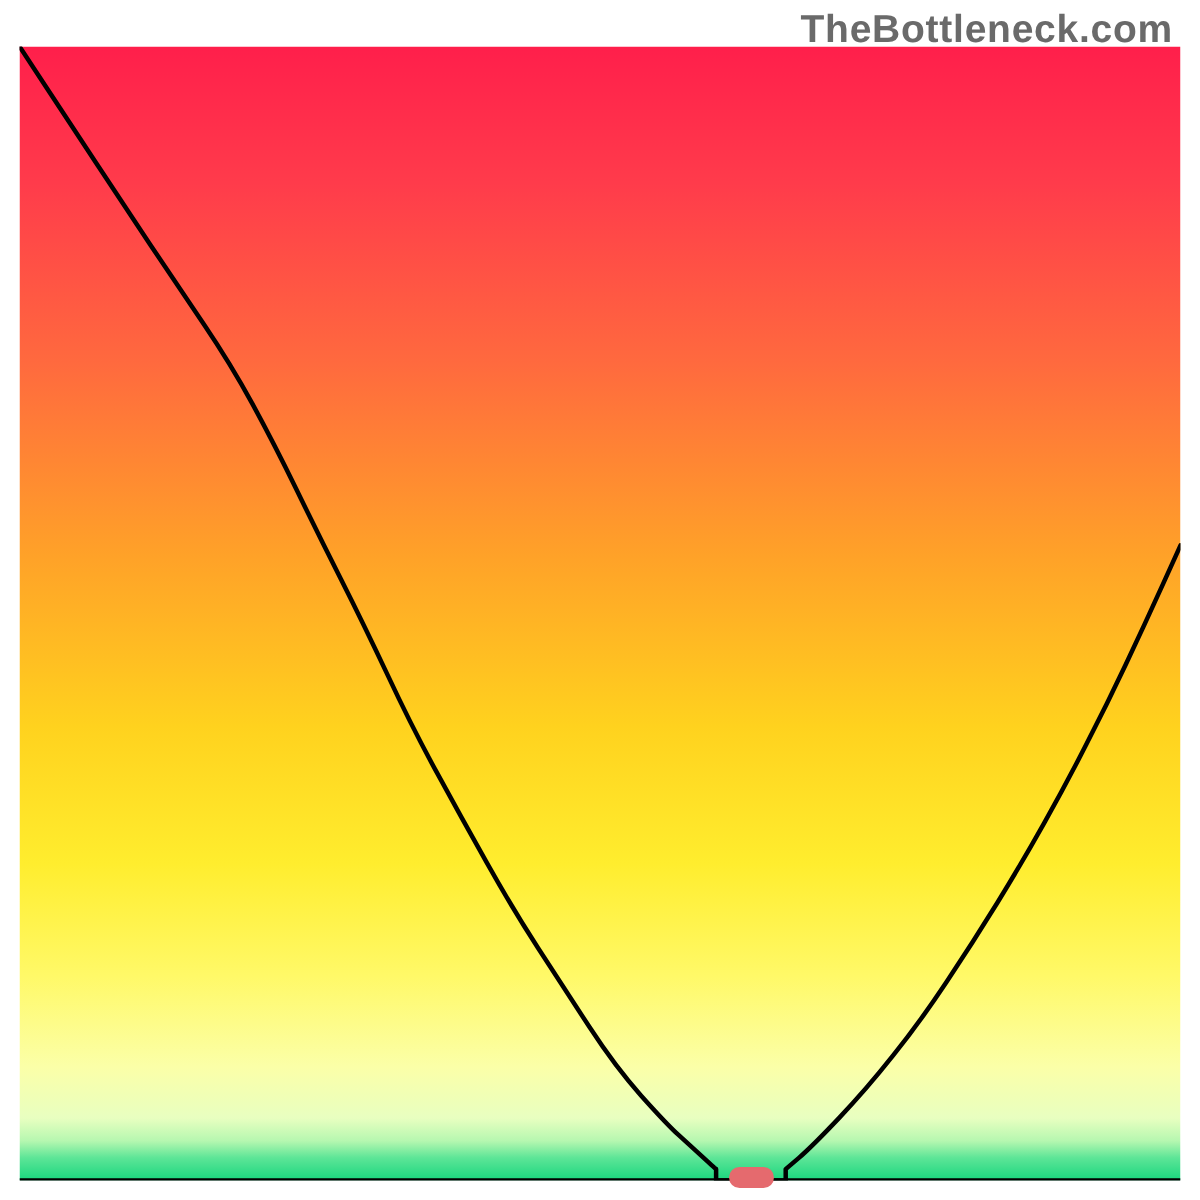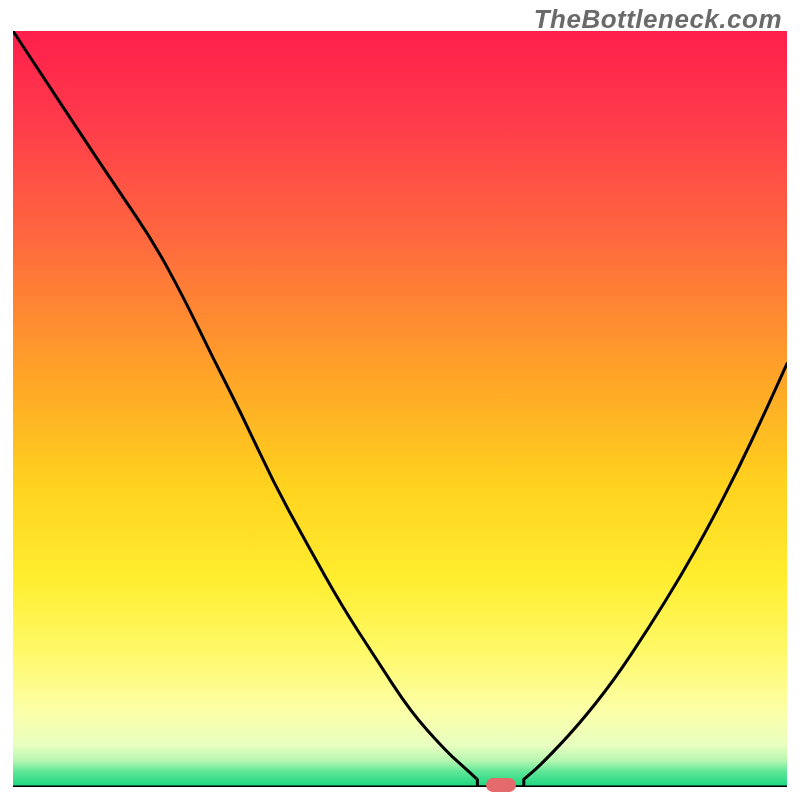--- a/index.html
+++ b/index.html
@@ -8,21 +8,20 @@
     width: 800px;
     height: 800px;
     background: #ffffff;
     font-family: Arial, Helvetica, sans-serif;
     overflow: hidden;
   }
   .frame {
     position: relative;
     width: 792px;
     height: 800px;
-    font-style: italic;
   }
   .watermark {
     position: absolute;
     top: 4px;
     right: 10px;
     font-size: 26px;
     font-weight: 600;
     color: #6a6a6a;
     letter-spacing: 0.5px;
     user-select: none;

